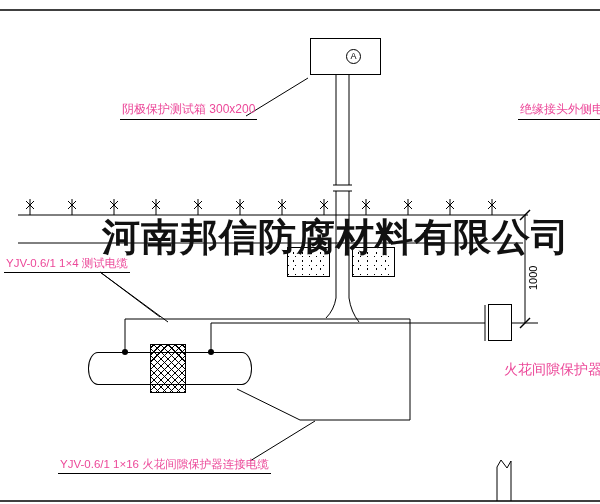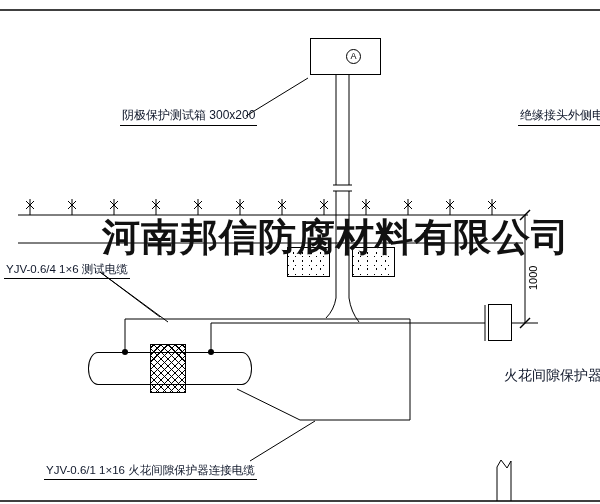--- a/index.html
+++ b/index.html
@@ -3,21 +3,21 @@
 <meta charset="utf-8">
 <style>
   * { margin:0; padding:0; box-sizing:border-box; }
   html,body { background:#9a9a9a; }
   .sheet {
     position:relative; width:600px; height:504px; margin:0 auto;
     background:#ffffff; overflow:hidden; color:#000;
     font-family:"Liberation Sans", sans-serif;
   }
   .linework { position:absolute; left:0; top:0; z-index:2; }
-  .cad-label { position:absolute; font-size:12px; white-space:nowrap; color:#0f172a; z-index:6;margin-top:6px; }
+  .cad-label { position:absolute; font-size:12px; white-space:nowrap; color:#ec4899; z-index:6; }
   .underlined { border-bottom:1px solid #000; padding:0 2px 1px 2px; }
 
   .testbox {
     position:absolute; left:310px; top:38px; width:71px; height:37px;
     border:1.5px solid #000; z-index:3; background:#fff;
     display:flex; align-items:center; justify-content:center;
   }
   .terminal-circle {
     width:15px; height:15px; border:1px solid #000; border-radius:50%;
     font-size:9px; line-height:13px; text-align:center; margin-left:16px;
@@ -65,21 +65,21 @@
 
   .dim-text {
     position:absolute; left:527px; top:290px; font-size:11px; z-index:3;
     transform:rotate(-90deg); transform-origin:left top; white-space:nowrap;
   }
 
   .label-testbox   { left:120px; top:101px; }
   .label-rightcable{ left:518px; top:101px; }
   .label-testcable { left:4px;   top:256px; font-size:11.5px; }
   .label-sparkgap  { left:504px; top:361px; font-size:14px; }
-  .label-bottom    { left:44px;  top:457px; font-size:11.5px; }
+  .label-bottom    { left:58px;  top:457px; font-size:11.5px; }
 </style>
 </head>
 <body>
 
 <div class="sheet">
 
   <svg class="linework" width="600" height="504" viewBox="0 0 600 504" stroke="#000" stroke-width="1" fill="none">
     <defs>
       <g id="gmark" stroke="#000" stroke-width="1">
         <line x1="-4" y1="-6" x2="4" y2="2"></line>
@@ -155,21 +155,21 @@
   <div class="weld-dot dot-right"></div>
 
   <div class="protector"></div>
 
   <div class="watermark">河南邦信防腐材料有限公司</div>
 
   <div class="cad-label label-testbox underlined">阴极保护测试箱 300x200</div>
 
   <div class="cad-label label-rightcable underlined">绝缘接头外侧电缆</div>
 
-  <div class="cad-label label-testcable underlined">YJV-0.6/4 1×6  测试电缆</div>
+  <div class="cad-label label-testcable underlined">YJV-0.6/1 1×4  测试电缆</div>
 
   <div class="cad-label label-sparkgap">火花间隙保护器</div>
 
   <div class="cad-label label-bottom underlined">YJV-0.6/1 1×16  火花间隙保护器连接电缆</div>
 
   <div class="dim-text">1000</div>
 
 </div>
 
 </body></html>

